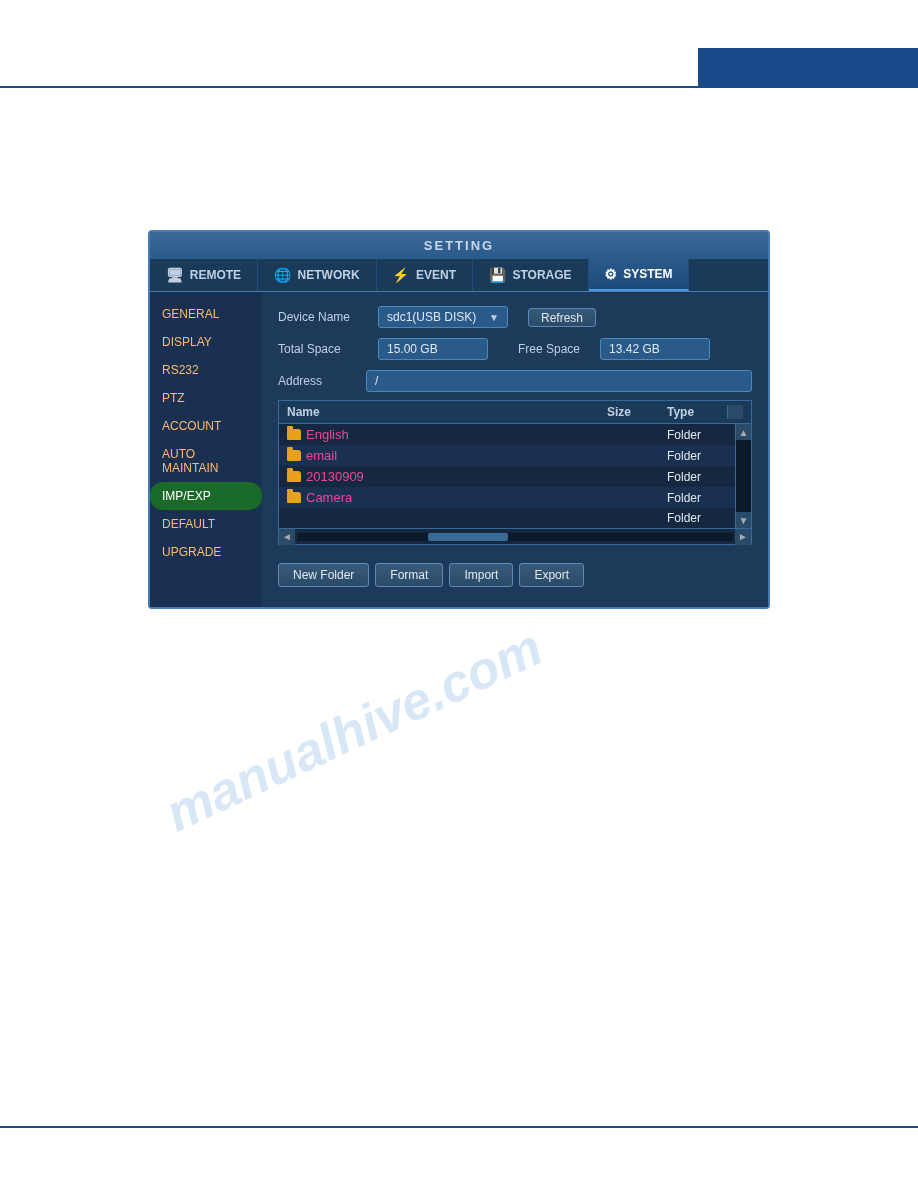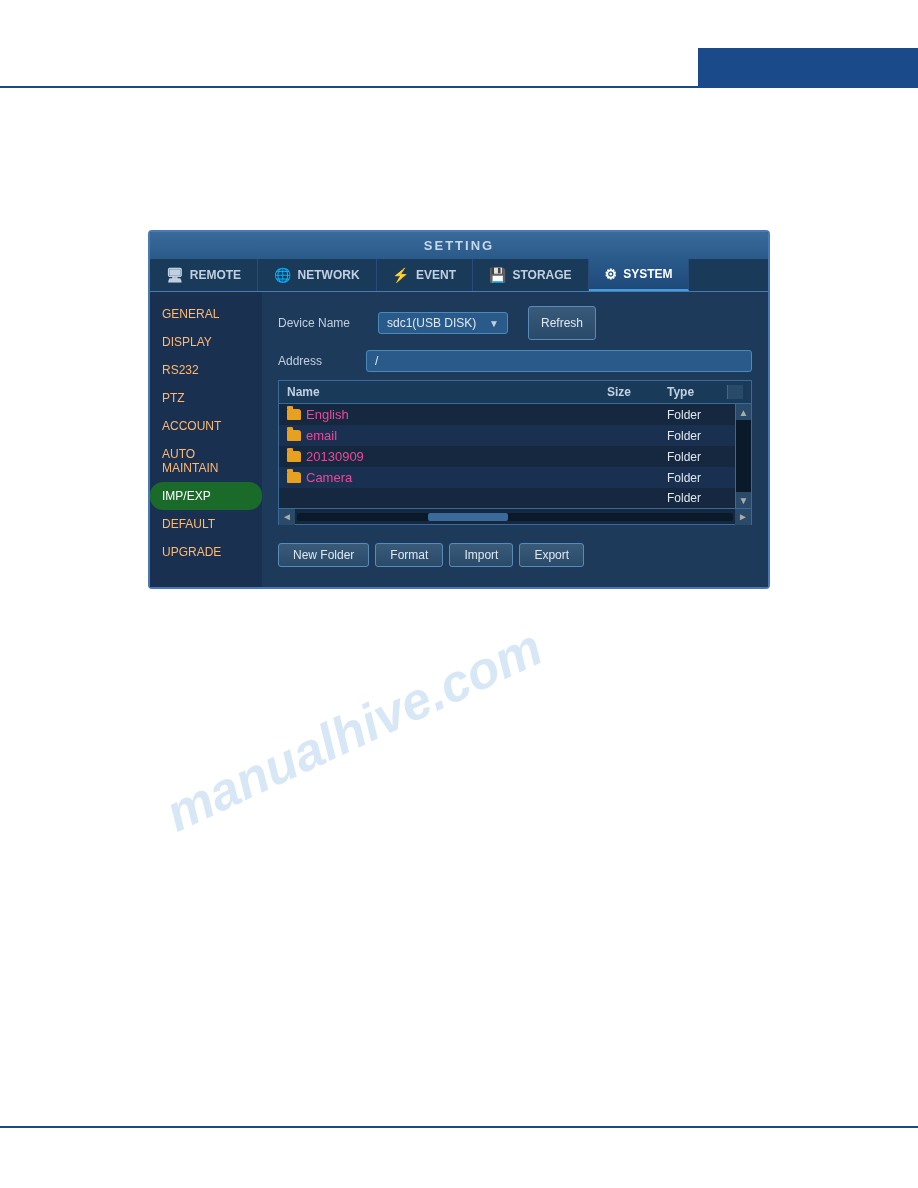--- a/index.html
+++ b/index.html
@@ -174,21 +174,21 @@
       width: 110px;
     }
 
     .btn-refresh {
       background: linear-gradient(to bottom, #3a5a7a, #2a4a6a);
       border: 1px solid #5a8aba;
       border-radius: 3px;
       color: #e0e8f0;
       font-size: 12px;
       padding: 2px 12px;
-      height: 34px;
+      height: 19px;
       cursor: pointer;
     }
 
     .free-space-label {
       color: #c0d0e0;
       font-size: 12px;
       margin-left: 10px;
     }
 
     .address-row {
@@ -491,20 +491,30 @@
 
       <div class="form-row">
         <span class="form-label">Device Name</span>
         <div class="form-input device-name-input" style="display:flex;align-items:center;justify-content:space-between;">
           <span style="font-size:12px;color:#e0e8f0;">sdc1(USB DISK)</span>
           <span class="dropdown-arrow">▼</span>
         </div>
         <button class="btn-refresh">Refresh</button>
       </div>
 
+      <div class="form-row">
+        <span class="form-label">Total Space</span>
+        <div class="form-input space-input" style="display:flex;align-items:center;">
+          <span style="font-size:12px;color:#e0e8f0;">15.00 GB</span>
+        </div>
+        <span class="free-space-label">Free Space</span>
+        <div class="form-input space-input" style="display:flex;align-items:center;">
+          <span style="font-size:12px;color:#e0e8f0;">13.42 GB</span>
+        </div>
+      </div>
 
       <div class="address-row">
         <span class="form-label">Address</span>
         <input type="text" class="address-input" value="/" style="">
       </div>
 
       <div class="file-browser">
 
         <div class="file-browser-header">
           <span class="file-col-name">Name</span>

